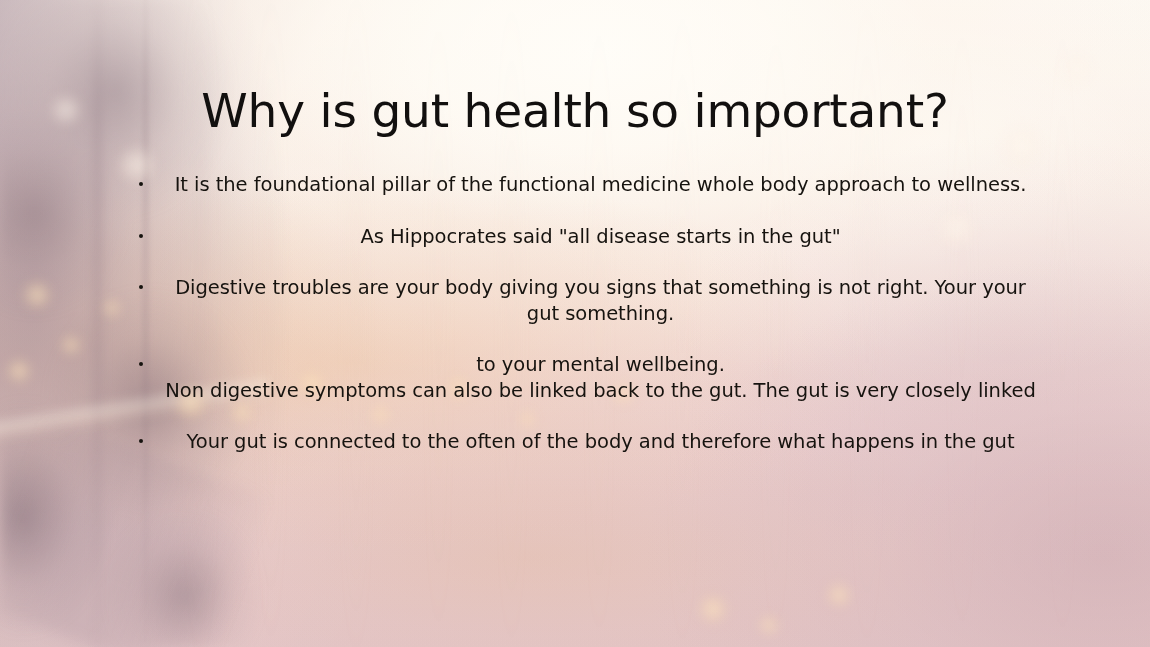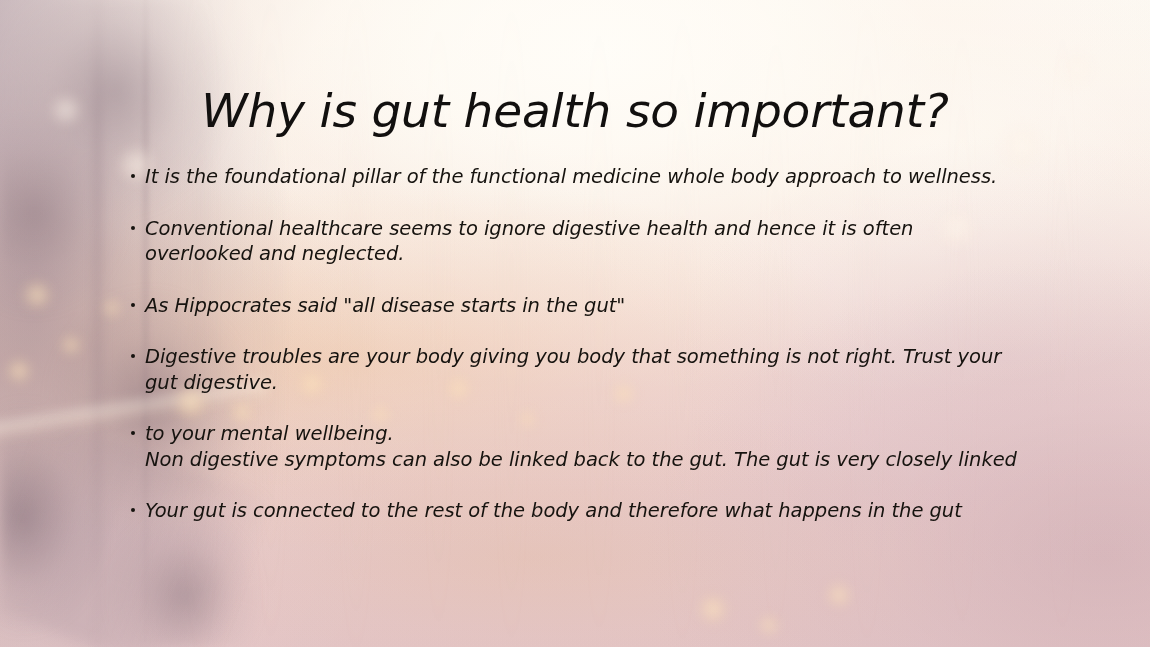--- a/index.html
+++ b/index.html
@@ -176,21 +176,20 @@
         rgba(255,250,244,0.12) 25%,
         rgba(255,248,243,0.06) 55%,
         rgba(252,242,238,0.10) 100%);
   }
 
   
   #content {
     position: absolute;
     inset: 0;
     z-index: 5;
-    font-style: italic;
   }
 
   #slide-title {
     position: absolute;
     left: 0;
     right: 0;
     top: 55px;
     text-align: center;
     font-size: 47px;
     line-height: 1.08;
@@ -198,23 +197,24 @@
     color: #12100f;
     letter-spacing: -0.2px;
     font-family: "DejaVu Sans", sans-serif;
   }
 
   #bullet-list {
     position: absolute;
     left: 126px;
     top: 160px;
     width: 910px;
-    margin: 4px;
+    margin: 12px;
     padding: 0;
     list-style: none;
+    text-align: center;
   }
 
   .bullet-item {
     position: relative;
     padding-left: 15px;
     margin-bottom: 26px;
     font-size: 19.5px;
     line-height: 25.5px;
     color: #16130f;
     letter-spacing: -0.05px;
@@ -292,43 +292,38 @@
 
     <h1 id="slide-title">Why is gut health so important?</h1>
 
     <ul id="bullet-list">
 
       <li class="bullet-item">
         <span class="bullet-marker"></span>
         <span class="bullet-line">It is the foundational pillar of the functional medicine whole body approach to wellness.</span>
       </li>
 
-      <li class="bullet-item">
-        <span class="bullet-marker"></span>
-        <span class="bullet-line">Conventional healthcare seems to ignore digestive health and hence it is often</span>
-        <span class="bullet-line">overlooked and neglected.</span>
-      </li>
 
       <li class="bullet-item">
         <span class="bullet-marker"></span>
         <span class="bullet-line">As Hippocrates said "all disease starts in the gut"</span>
       </li>
 
       <li class="bullet-item">
         <span class="bullet-marker"></span>
-        <span class="bullet-line">Digestive troubles are your body giving you body that something is not right. Trust your</span>
-        <span class="bullet-line">gut digestive.</span>
+        <span class="bullet-line">Digestive troubles are your body giving you signs that something is not right. Your your</span>
+        <span class="bullet-line">gut something.</span>
       </li>
 
       <li class="bullet-item">
         <span class="bullet-marker"></span>
         <span class="bullet-line">to your mental wellbeing.</span>
         <span class="bullet-line">Non digestive symptoms can also be linked back to the gut. The gut is very closely linked</span>
       </li>
 
       <li class="bullet-item">
         <span class="bullet-marker"></span>
-        <span class="bullet-line">Your gut is connected to the rest of the body and therefore what happens in the gut</span>
+        <span class="bullet-line">Your gut is connected to the often of the body and therefore what happens in the gut</span>
       </li>
 
     </ul>
   </div>
 </div>
 
 </body></html>

